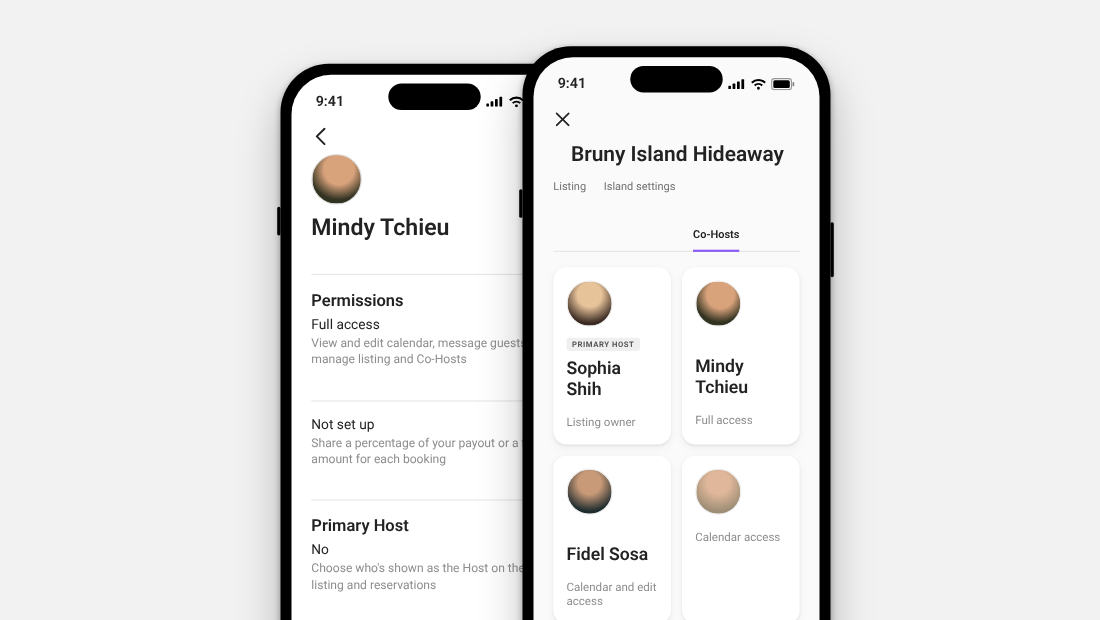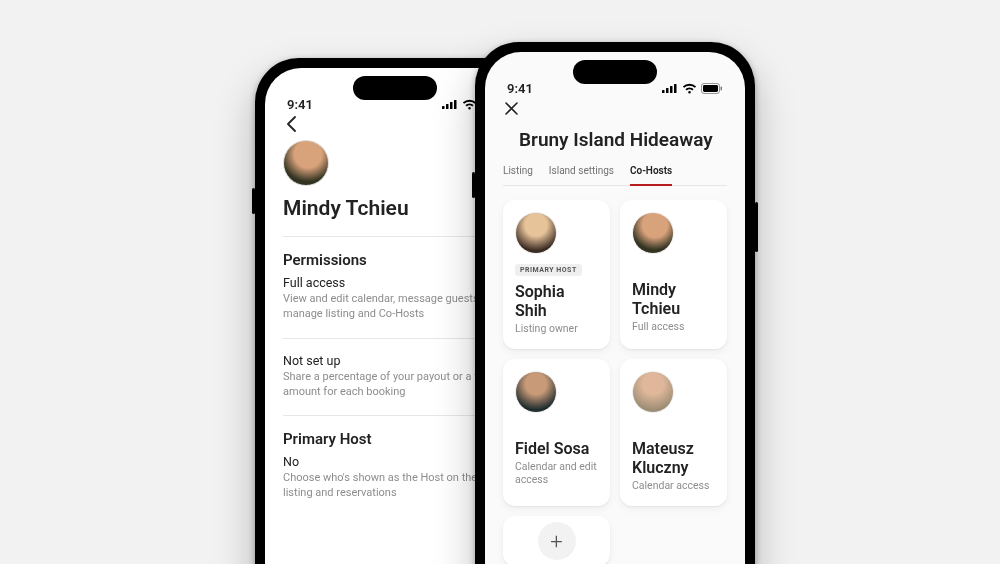--- a/index.html
+++ b/index.html
@@ -48,21 +48,21 @@
   .island {
     position: absolute;
     top: 8px; left: 50%; transform: translateX(-50%);
     width: 84px; height: 24px;
     background: #000; border-radius: 14px;
     z-index: 3;
   }
 
   
   .statusbar {
-    position: absolute; top: 16px; left: 0; right: 0;
+    position: absolute; top: 4px; left: 0; right: 0;
     height: 40px;
     display: flex; align-items: center; justify-content: space-between;
     padding: 0 22px;
     font-size: 13px; font-weight: 600;
     z-index: 2;
   }
   .status-right { display: flex; align-items: center; gap: 4px; }
   .status-right svg { display: block; }
 
   .content {
@@ -75,31 +75,31 @@
 
   
   .avatar-lg {
     width: 46px; height: 46px; border-radius: 50%;
     margin-top: 8px;
     background: radial-gradient(circle at 55% 30%, #d8a27b 0 35%, #332 70%);
     border: 1px solid #ddd;
   }
   .title-lg { font-size: 21px; font-weight: 600; margin-top: 10px; }
 
-  .section { border-top: 1px solid #e6e6e6; margin-top: 16px; padding-top: 14px; }
+  .section { border-top: 1px solid #e6e6e6; margin-top: 29px; padding-top: 14px; }
   .section h3 { font-size: 15px; font-weight: 600; margin-bottom: 6px; }
   .section .val { font-size: 12.5px; color: #222; }
   .section .desc { font-size: 11px; color: #8d8d8d; line-height: 1.35; margin-top: 2px; }
 
   
   .title-md { font-size: 19px; font-weight: 600; margin-top: 12px; margin-left: 16px; }
 
   .tabs { display: flex; gap: 16px; margin-top: 14px; font-size: 10px; color: #717171; border-bottom: 1px solid #e6e6e6; }
   .tab { padding-bottom: 8px; cursor: pointer; }
-  .tab.active { color: #222; font-weight: 600; border-bottom: 2px solid #b91c1c; margin-bottom: -1px; }
+  .tab.active { color: #222; font-weight: 600; border-bottom: 2px solid #8b5cf6; margin-bottom: -1px; margin-top: 43px; }
 
   .cards {
     display: grid;
     grid-template-columns: 1fr 1fr;
     gap: 10px;
     margin-top: 14px;
   }
   .card {
     background: #fff;
     border-radius: 12px;
@@ -115,21 +115,21 @@
   }
   .badge {
     align-self: flex-start;
     font-size: 7px; letter-spacing: .5px; font-weight: 700;
     background: #efefef; color: #555;
     padding: 2px 5px; border-radius: 3px;
     margin-top: 10px;
   }
   .card .name { font-size: 16px; font-weight: 600; margin-top: 6px; }
   .card.no-badge .name { margin-top: 26px; }
-  .card .role { font-size: 10.5px; color: #8d8d8d; margin-top: 2px; line-height: 1.25; }
+  .card .role { font-size: 10.5px; color: #8d8d8d; margin-top: 14px; line-height: 1.25; }
 
   .addcard {
     background: #fff;
     border-radius: 12px;
     box-shadow: 0 1px 2px rgba(0,0,0,.06), 0 3px 8px rgba(0,0,0,.05);
     display:flex; align-items:center; justify-content:center;
     height: 50px;
     cursor:pointer;
   }
   .addcard .plus {
@@ -253,21 +253,20 @@
           <div class="name">Mindy Tchieu</div>
           <div class="role">Full access</div>
         </div>
         <div class="card no-badge">
           <div class="avatar av-fidel"></div>
           <div class="name">Fidel Sosa</div>
           <div class="role">Calendar and edit access</div>
         </div>
         <div class="card no-badge">
           <div class="avatar av-mateusz"></div>
-          <div class="name">Mateusz Kluczny</div>
           <div class="role">Calendar access</div>
         </div>
         <div class="addcard">
           <div class="plus">+</div>
         </div>
       </div>
     </div>
   </div>
 </div>
 

